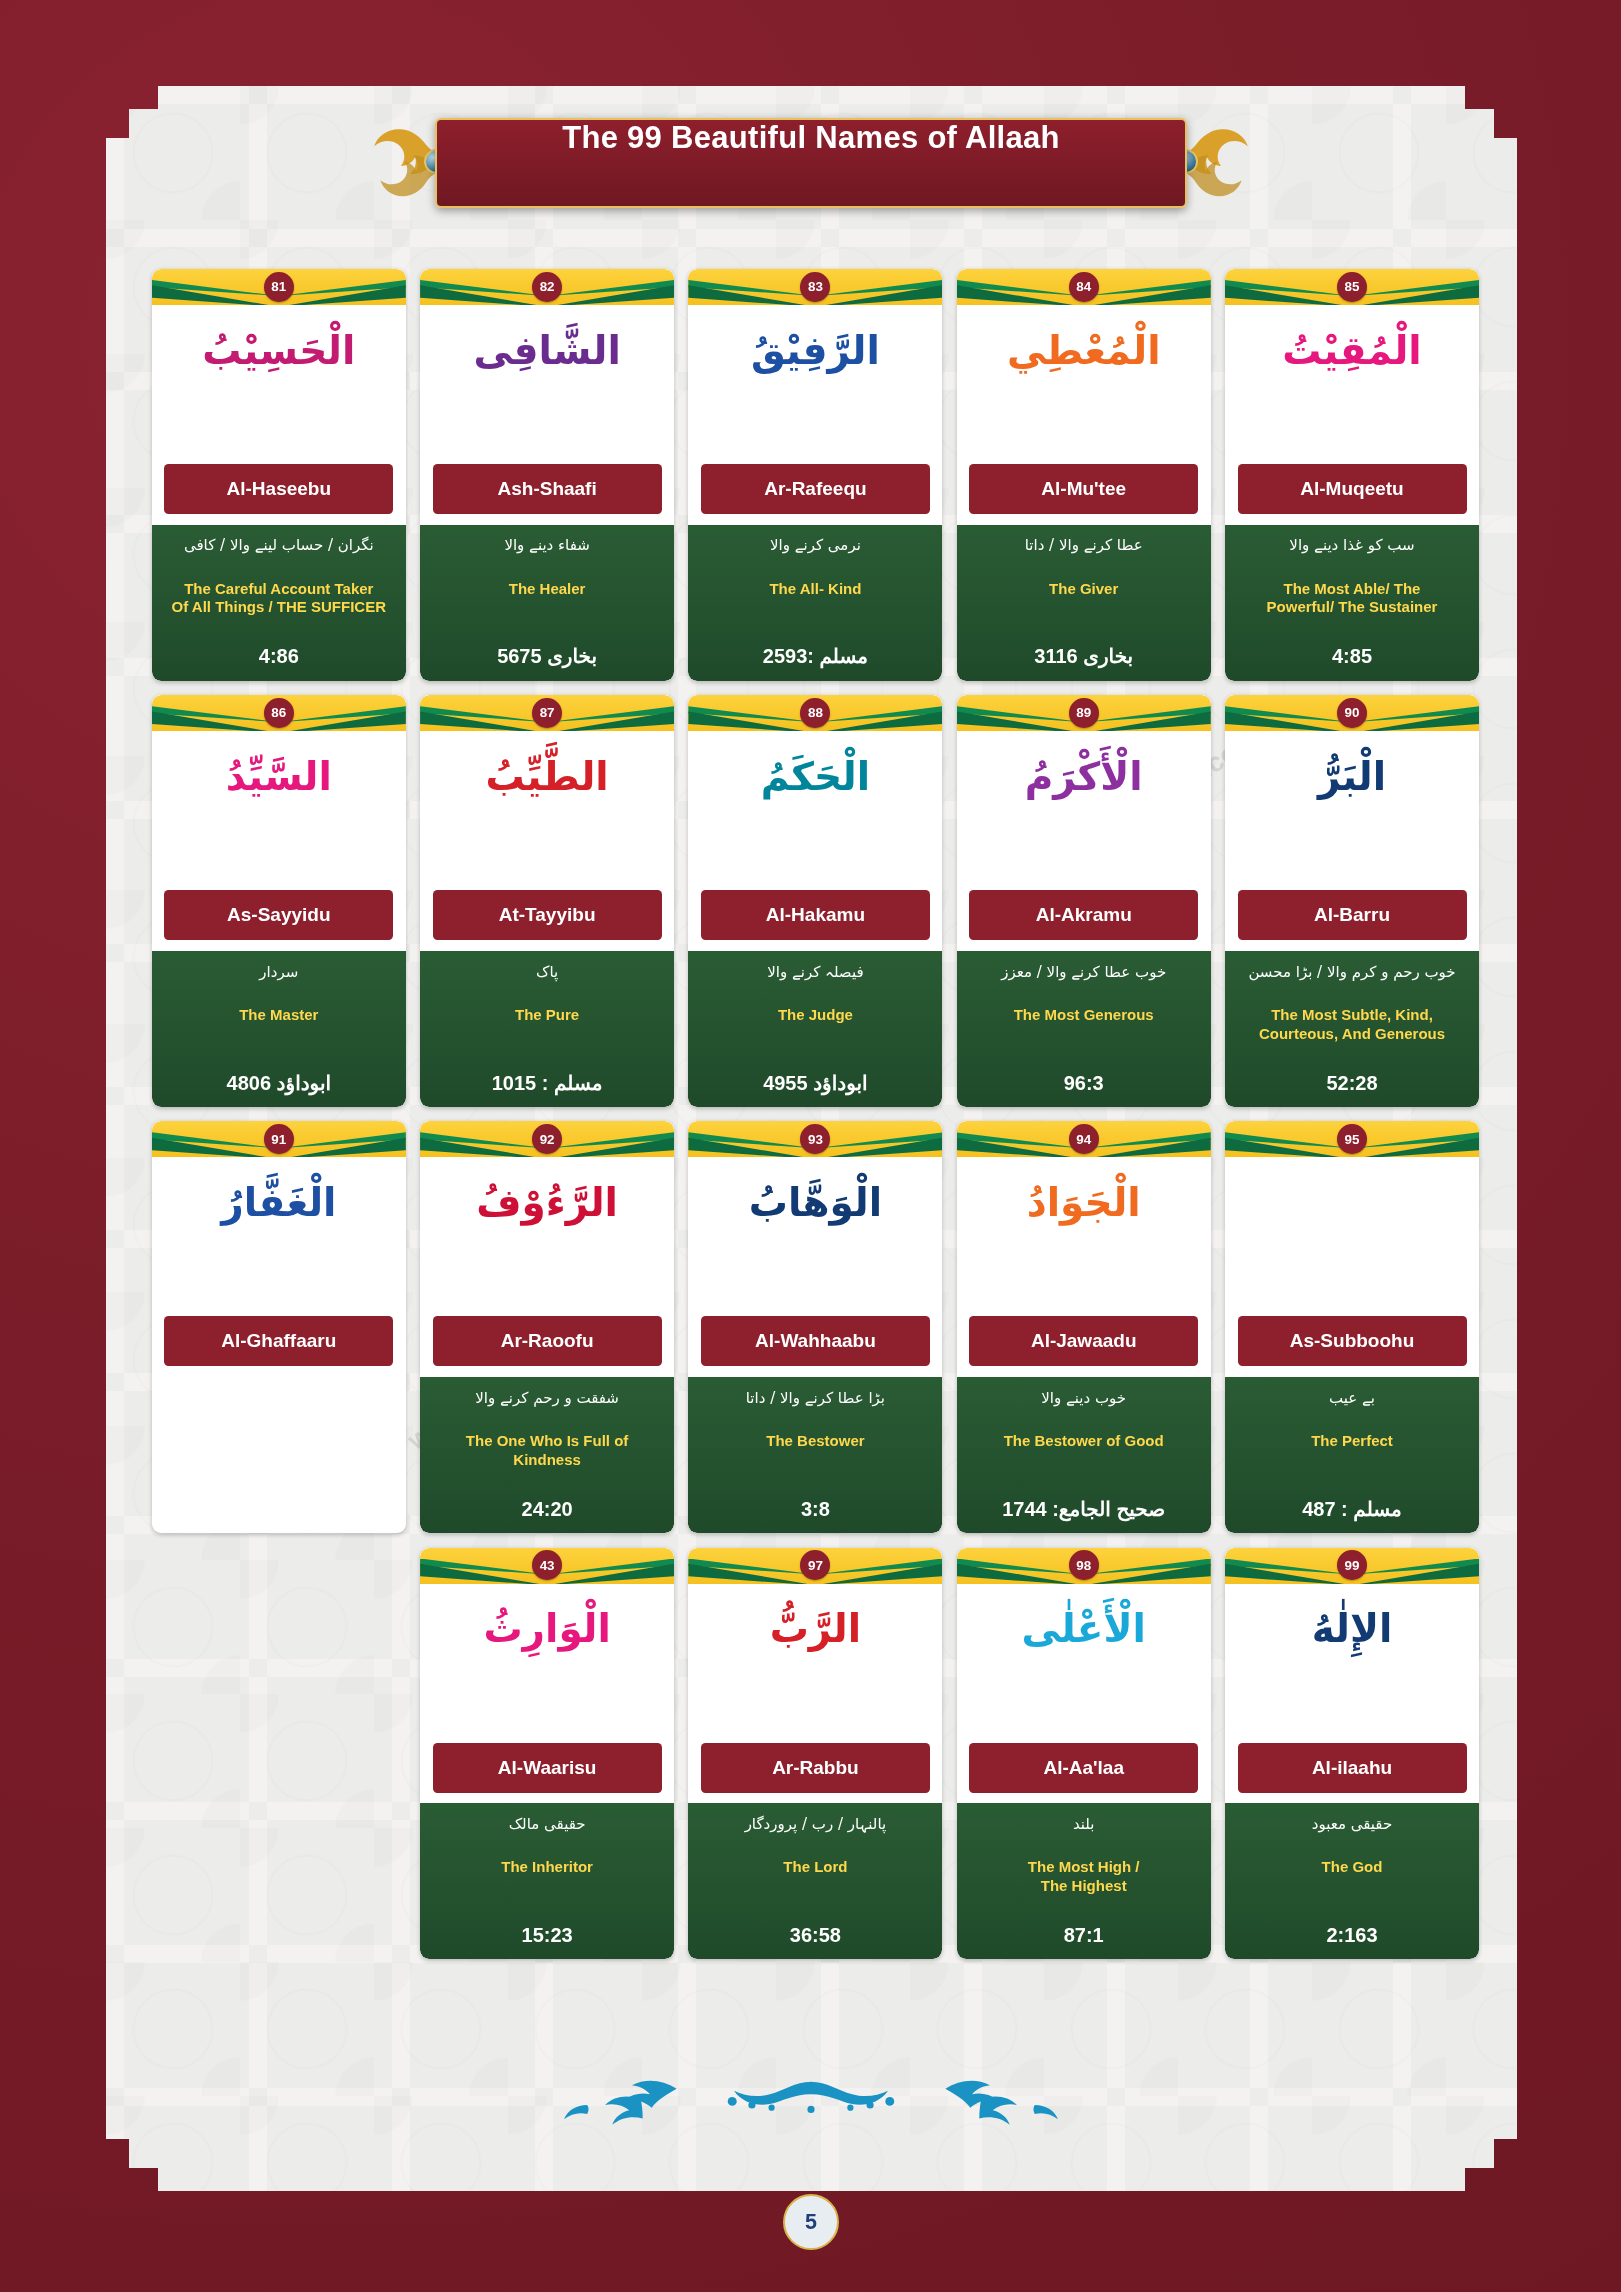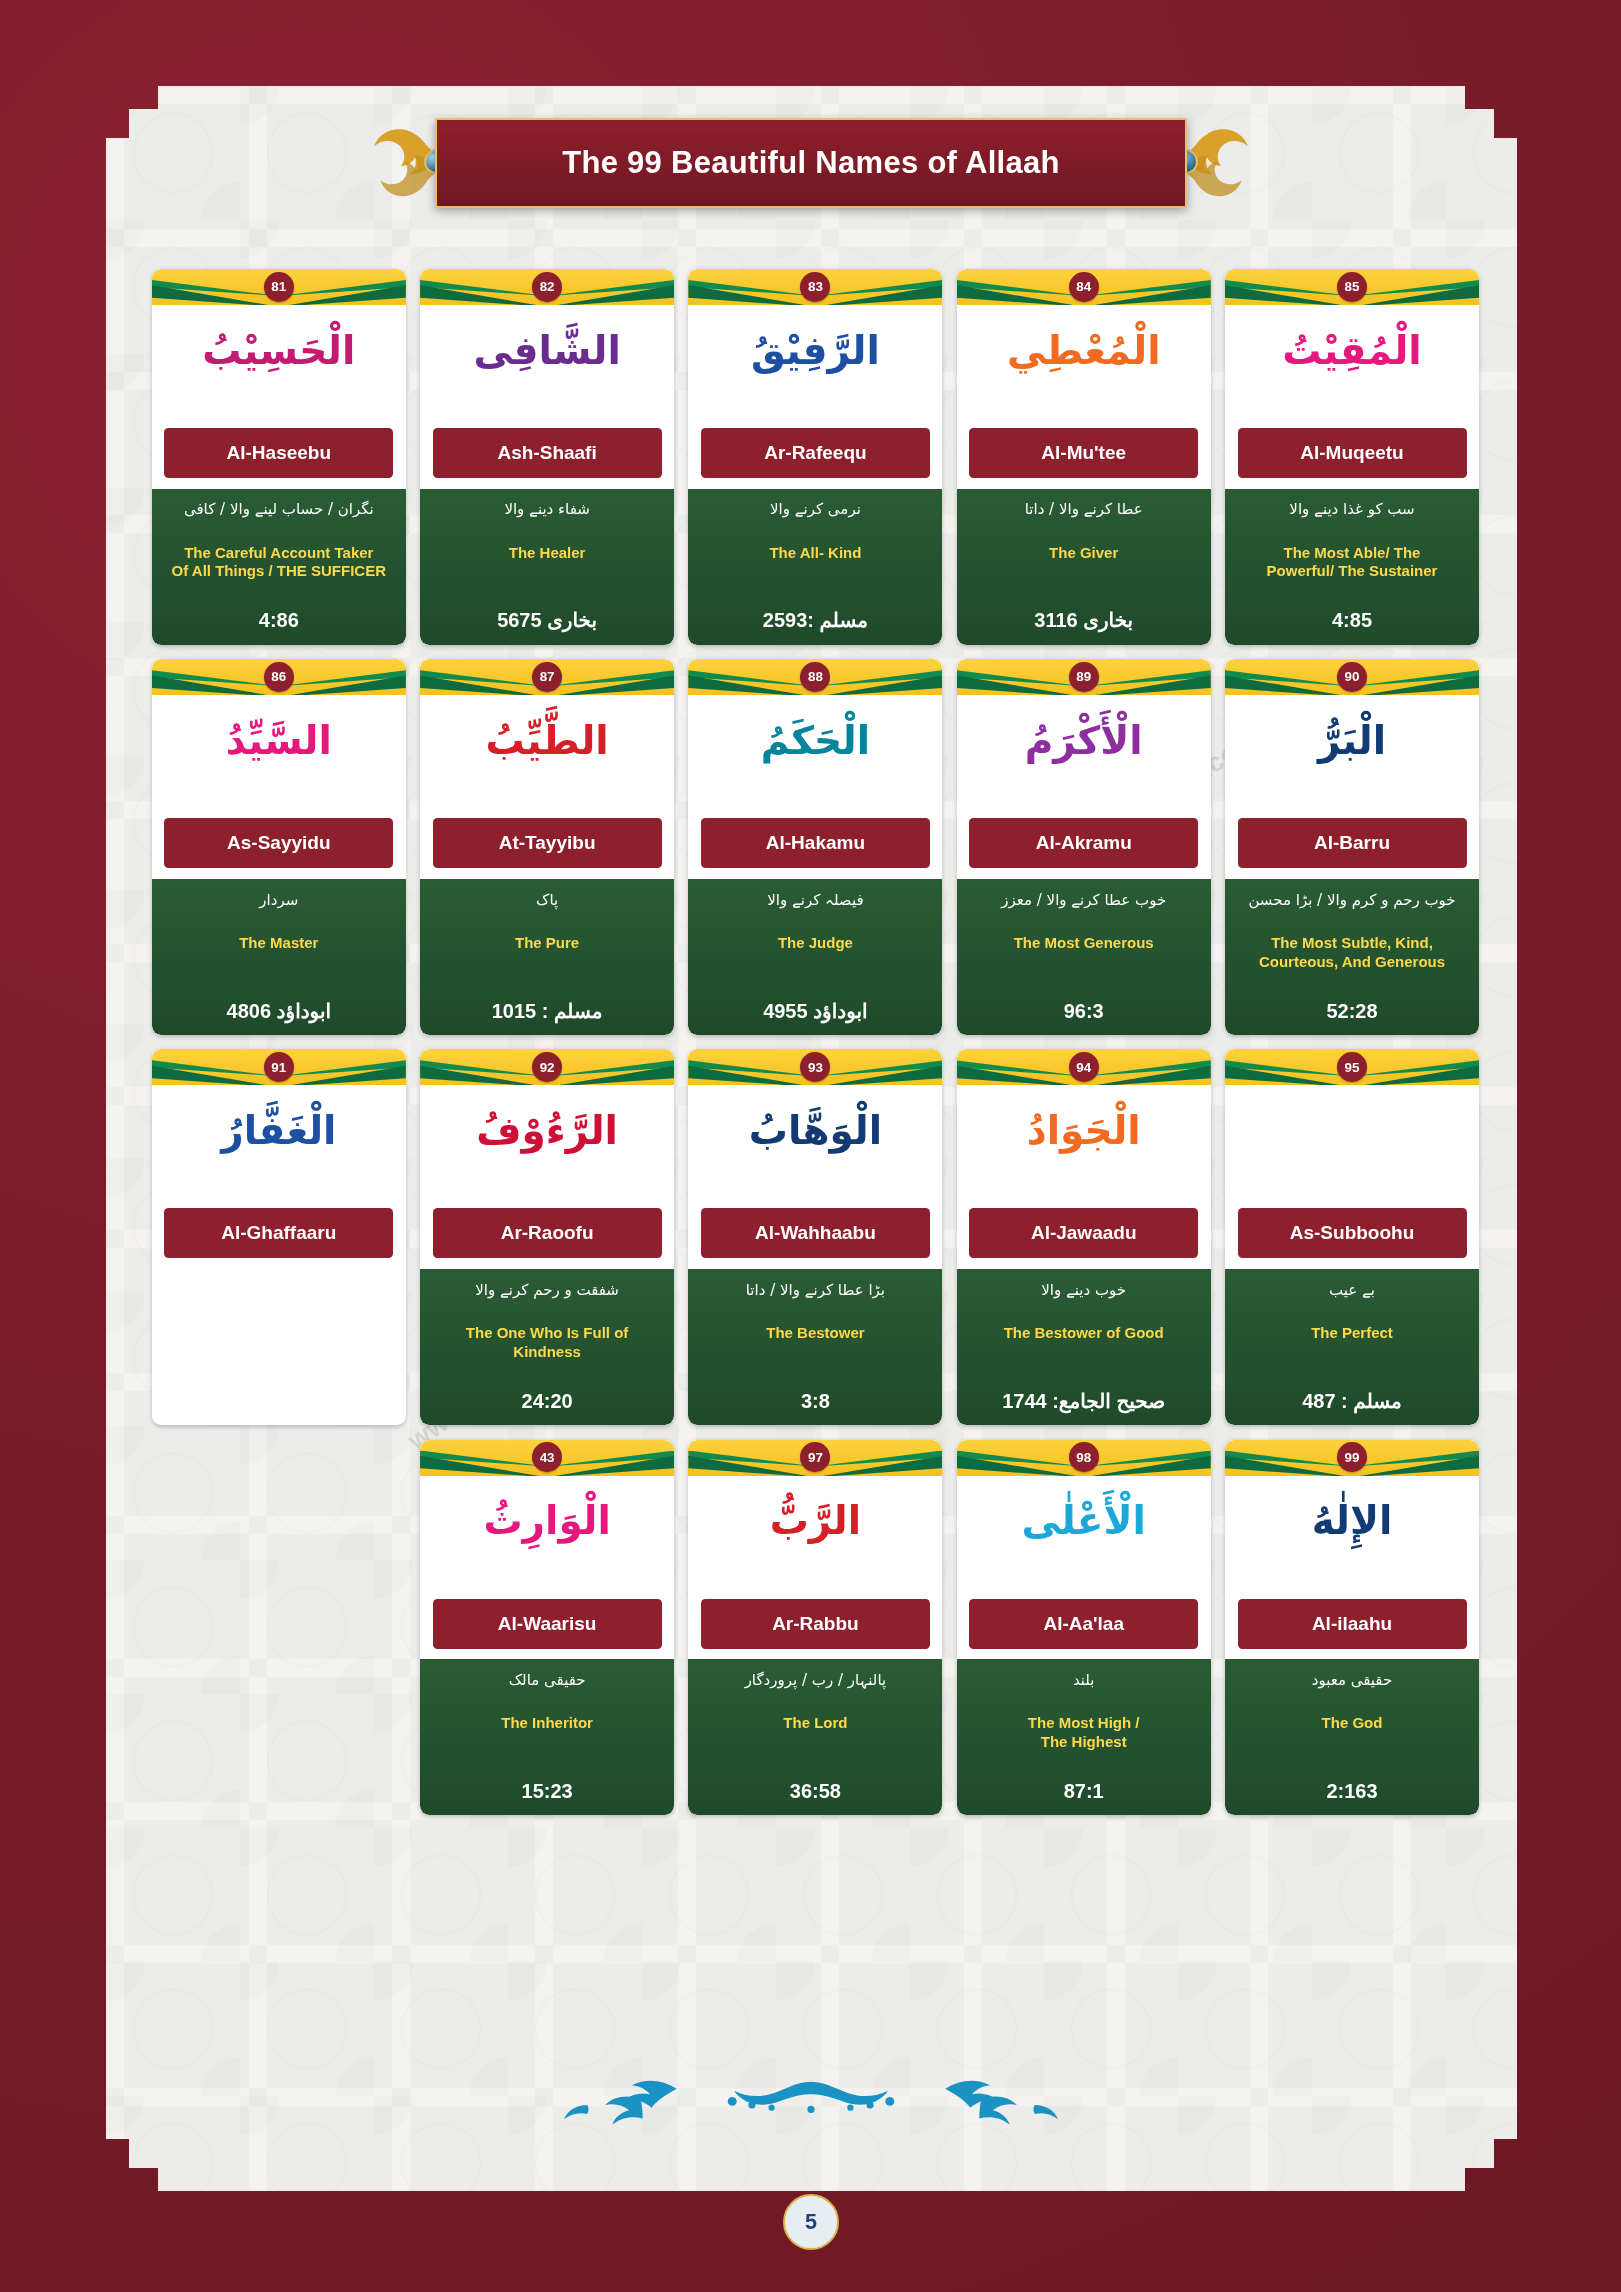--- a/index.html
+++ b/index.html
@@ -66,24 +66,23 @@
     height: 86px;
   }
   .banner {
     position: absolute;
     left: 72px;
     right: 72px;
     top: 0;
     height: 86px;
     background: linear-gradient(180deg, #8e1f2c 0%, #6f1822 100%);
     border: 2.7px solid #e8c060;
-    border-radius: 0;
+    border-radius: 6px;
     box-shadow: 0 2.7px 9px rgba(0,0,0,.35);
     display: flex;
-    align-items: center;
     justify-content: center;
   }
   .banner h1 {
     margin: 0;
     color: #ffffff;
     font-size: 31px;
     font-weight: bold;
     letter-spacing: 0.3px;
   }
   .orn {
@@ -132,21 +131,21 @@
     border-radius: 9px;
     box-shadow: 0 1.8px 4.5px rgba(0,0,0,.22);
     overflow: hidden;
     position: relative;
     display: flex;
     flex-direction: column;
   }
 
   .card-top {
     position: relative;
-    height: 159px;
+    height: 195px;
     background: #ffffff;
   }
   .ribbon {
     position: relative;
     height: 36px;
     background: linear-gradient(180deg, #fdd23d 0%, #f5c11f 100%);
     border-radius: 9px 9px 0 0;
     overflow: hidden;
   }
   .ribbon .vee {

